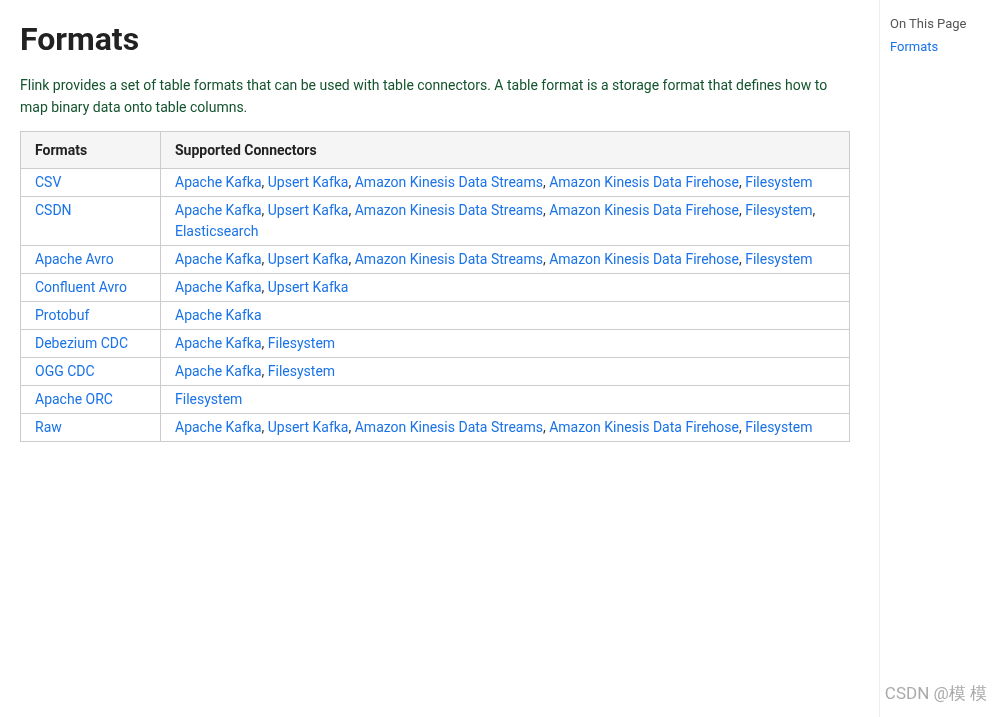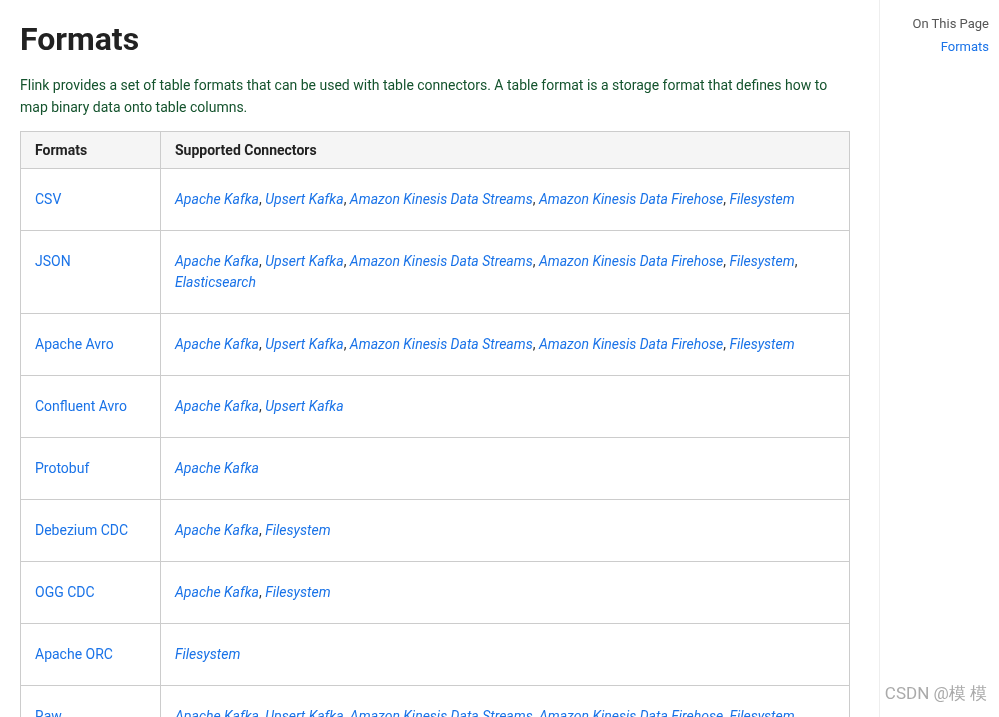--- a/index.html
+++ b/index.html
@@ -41,49 +41,47 @@
     th {
       background: #f5f5f5;
       font-weight: bold;
       font-size: 14px;
       color: #222;
       text-align: left;
       padding: 10px 14px;
       border: 1px solid #ccc;
     }
     td {
-      padding: 20px 14px;
+      padding: 3px 14px;
       border: 1px solid #ccc;
       vertical-align: top;
       font-size: 14px;
       color: #333;
       line-height: 1.5;
     }
     td:first-child {
       width: 140px;
     }
     a.format-link {
       color: #1a73e8;
       text-decoration: none;
     }
     a.connector-link {
       color: #1a73e8;
       text-decoration: none;
-      font-style: italic;
     }
     .sidebar {
       width: 120px;
       padding: 16px 10px;
       font-size: 13px;
       border-left: 1px solid #eee;
       position: fixed;
       right: 0;
       top: 0;
       height: 100%;
-      text-align: right;
     }
     .on-this-page-label {
       font-size: 13px;
       color: #555;
       margin-bottom: 8px;
     }
     .sidebar-link {
       color: #1a73e8;
       text-decoration: none;
       font-size: 13px;
@@ -116,21 +114,21 @@
         <th>Formats</th>
         <th>Supported Connectors</th>
       </tr>
     </thead>
     <tbody id="table-body">
     <tr>
           <td><a class="format-link" href="#">CSV</a></td>
           <td><a class="connector-link" href="#">Apache Kafka</a>, <a class="connector-link" href="#">Upsert Kafka</a>, <a class="connector-link" href="#">Amazon Kinesis Data Streams</a>, <a class="connector-link" href="#">Amazon Kinesis Data Firehose</a>, <a class="connector-link" href="#">Filesystem</a></td>
         </tr>
         <tr>
-          <td><a class="format-link" href="#">JSON</a></td>
+          <td><a class="format-link" href="#">CSDN</a></td>
           <td><a class="connector-link" href="#">Apache Kafka</a>, <a class="connector-link" href="#">Upsert Kafka</a>, <a class="connector-link" href="#">Amazon Kinesis Data Streams</a>, <a class="connector-link" href="#">Amazon Kinesis Data Firehose</a>, <a class="connector-link" href="#">Filesystem</a>, <a class="connector-link" href="#">Elasticsearch</a></td>
         </tr>
         <tr>
           <td><a class="format-link" href="#">Apache Avro</a></td>
           <td><a class="connector-link" href="#">Apache Kafka</a>, <a class="connector-link" href="#">Upsert Kafka</a>, <a class="connector-link" href="#">Amazon Kinesis Data Streams</a>, <a class="connector-link" href="#">Amazon Kinesis Data Firehose</a>, <a class="connector-link" href="#">Filesystem</a></td>
         </tr>
         <tr>
           <td><a class="format-link" href="#">Confluent Avro</a></td>
           <td><a class="connector-link" href="#">Apache Kafka</a>, <a class="connector-link" href="#">Upsert Kafka</a></td>
         </tr>

